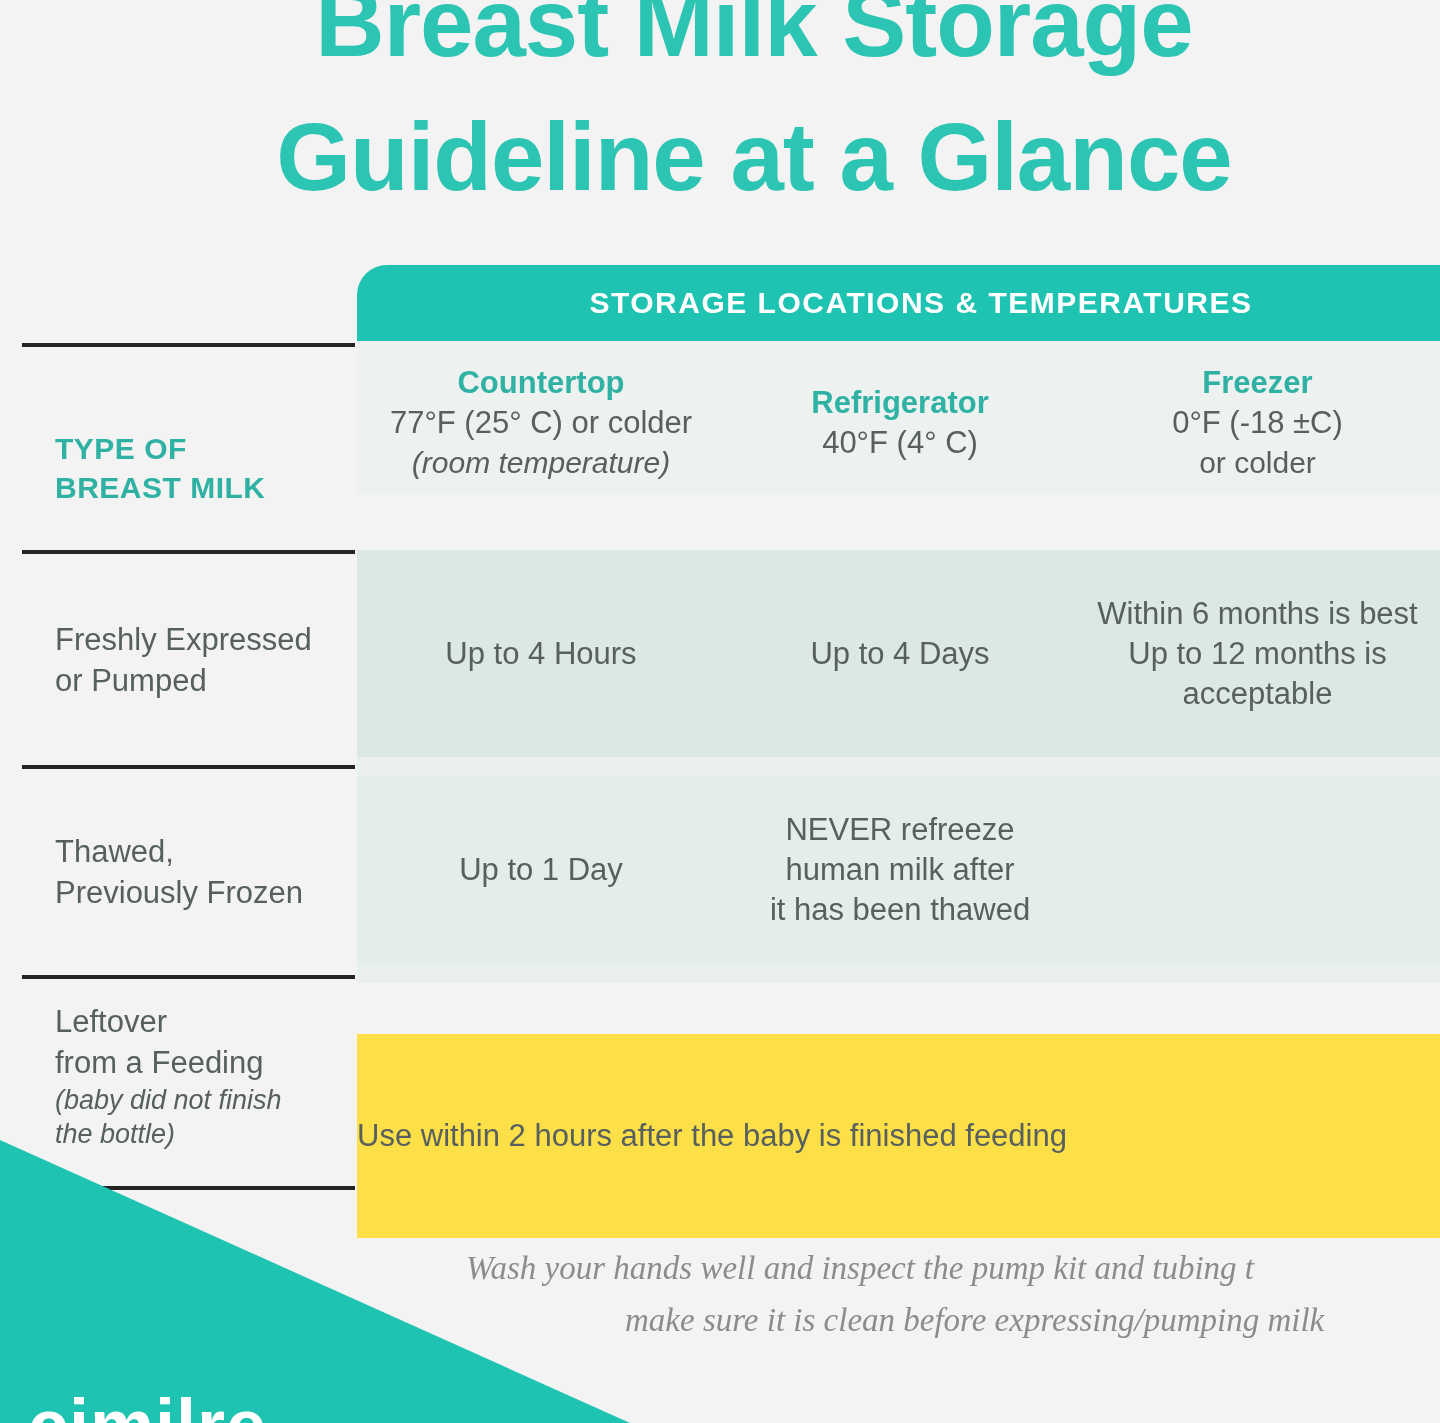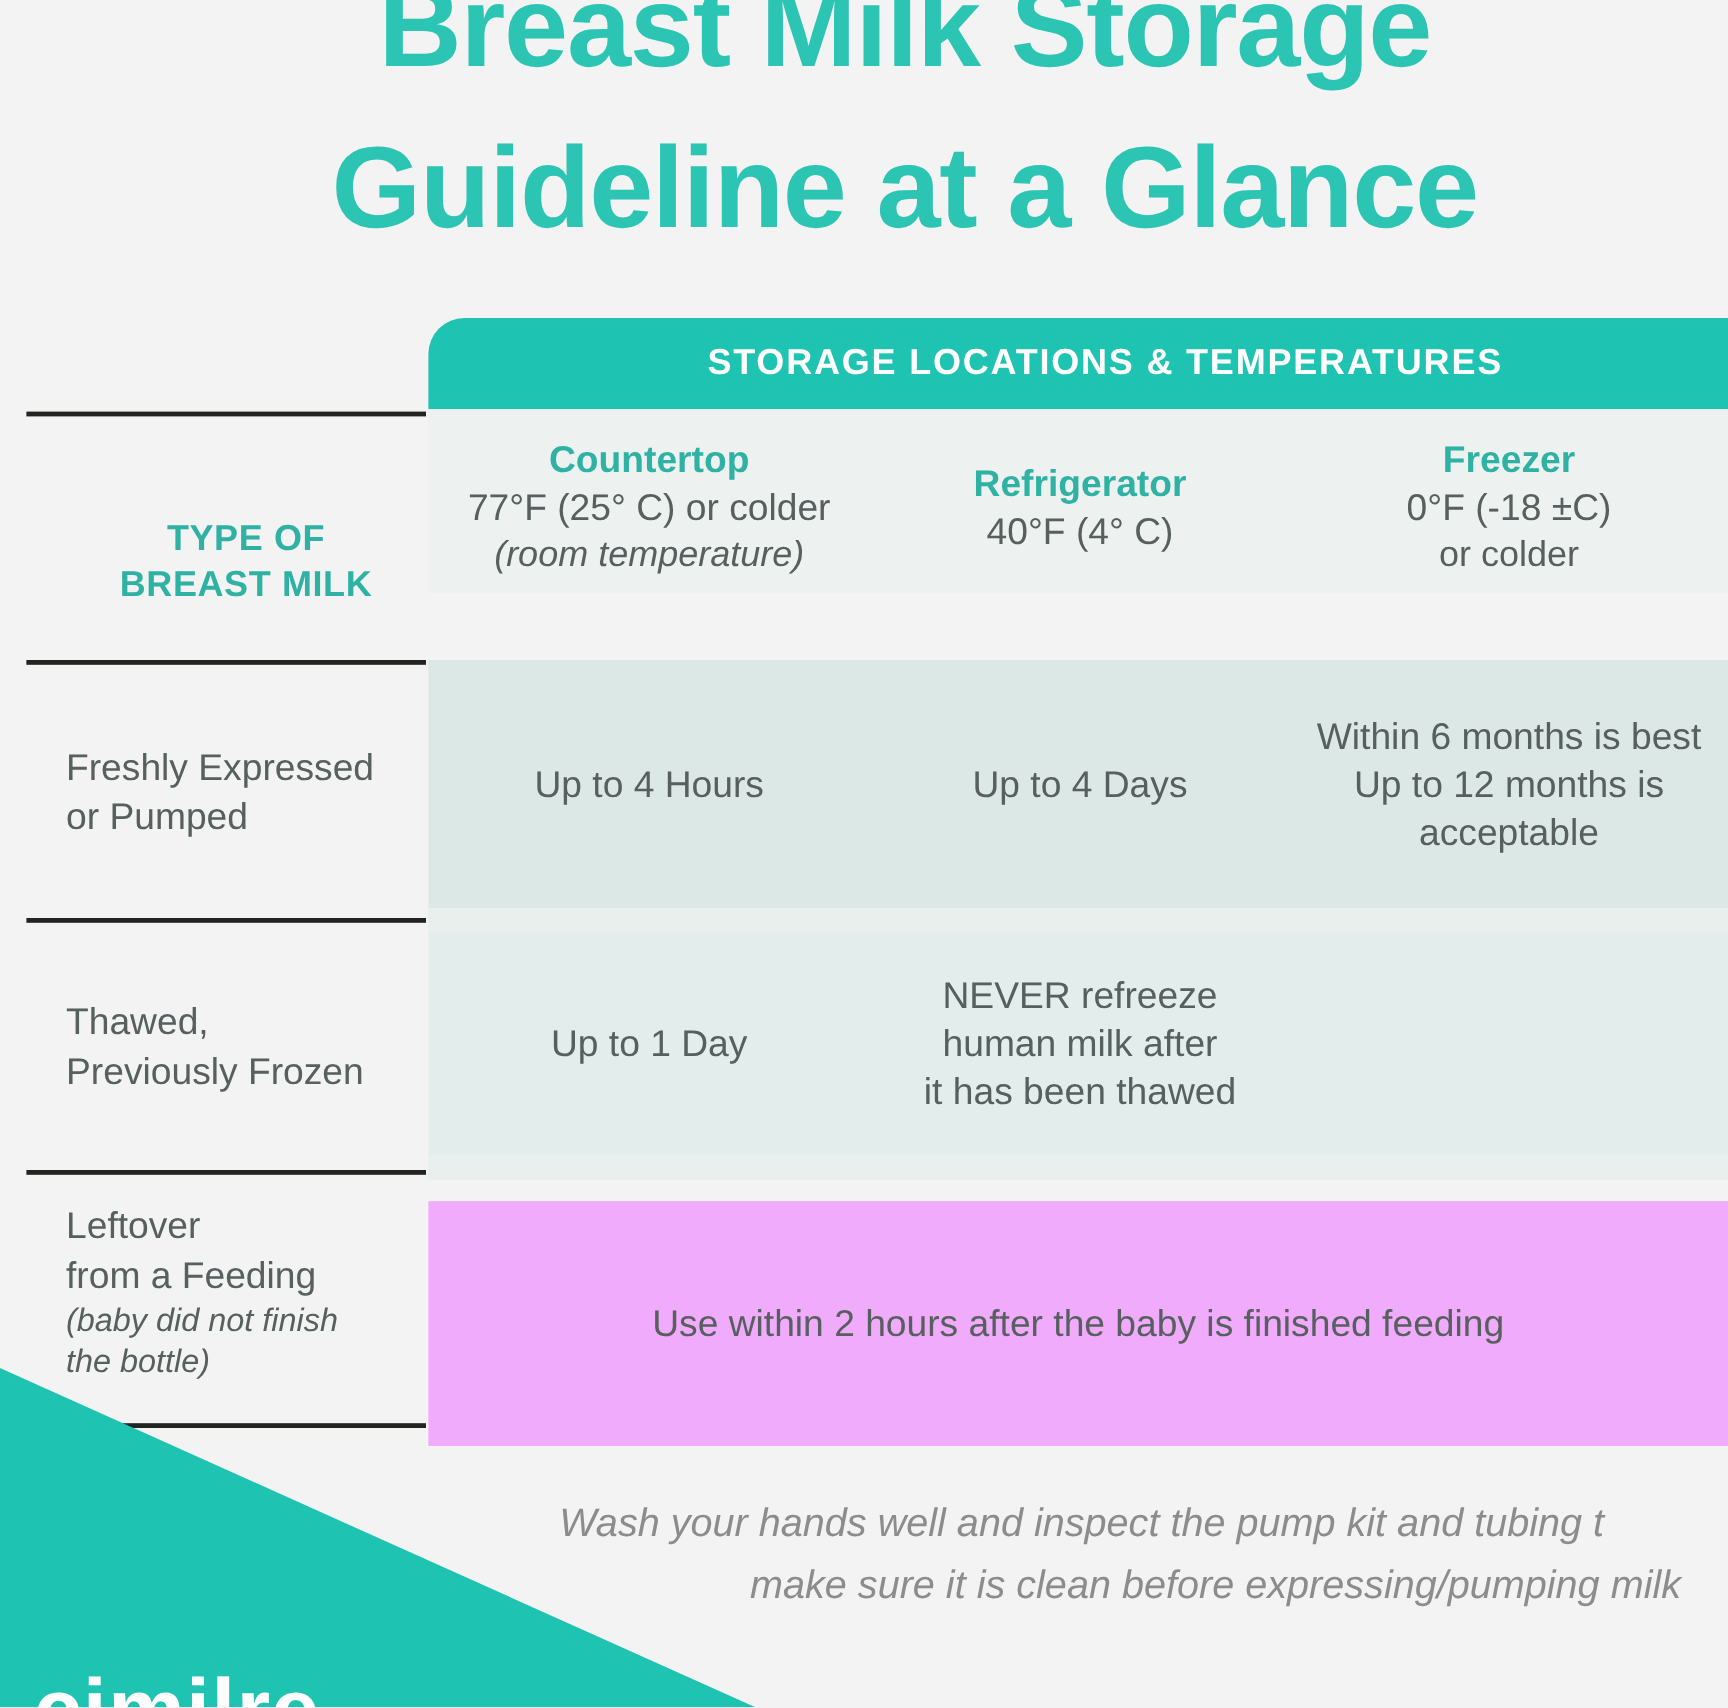--- a/index.html
+++ b/index.html
@@ -28,43 +28,43 @@
   .colhead{display:flex;flex-direction:column;align-items:center;justify-content:center;
            text-align:center;padding-top:10px;}
   .col-name{color:#2fb2a3;font-weight:bold;font-size:31px;line-height:40px;}
   .col-temp{color:#57605e;font-size:31px;line-height:40px;}
   .col-note{color:#57605e;font-size:30px;line-height:40px;}
   .italic{font-style:italic;}
   .rowband-1{top:550px;height:207px;background:#dce8e6;}
   .gapband-1{top:757px;height:20px;background:#e9efed;}
   .rowband-2{top:777px;height:186px;background:#e3edeb;}
   .gapband-2{top:963px;height:20px;background:#e9efed;}
-  .rowband-3{top:1001px;height:204px;background:#f0abfc;display:flex;align-items:center;justify-content:center;}
+  .rowband-3{top:1034px;height:204px;background:#fde047;display:flex;align-items:center;}
   .cell{
     display:flex;align-items:center;justify-content:center;text-align:center;
     color:#57605e;font-size:31px;line-height:40px;white-space:pre-line;
   }
   .merged-cell{color:#57605e;font-size:31px;text-align:center;white-space:nowrap;}
   
   .rule{position:absolute;left:22px;width:333px;height:4px;background:#232321;z-index:1;}
   .rule-1{top:343px;} .rule-2{top:550px;} .rule-3{top:765px;} .rule-4{top:975px;} .rule-5{top:1186px;}
   .lband{
     position:absolute;left:22px;width:333px;box-sizing:border-box;padding-left:33px;
     display:flex;flex-direction:column;justify-content:center;
   }
-  .lband-head{top:347px;height:241px;text-align:center;}
+  .lband-head{top:347px;height:241px;}
   .lband-1{top:554px;height:211px;}
   .lband-2{top:769px;height:206px;}
   .lband-3{top:979px;height:193px;}
   .type-head{color:#2fb2a3;font-weight:bold;font-size:30px;line-height:39px;
              letter-spacing:0.5px;white-space:pre-line;}
   .row-label{color:#57605e;font-size:31px;line-height:41px;white-space:pre-line;}
   .row-label-note{color:#57605e;font-size:27px;line-height:34px;font-style:italic;white-space:pre-line;}
   
-  .footnote{position:absolute;font-size:33px;font-style:italic;color:#8c8c8c;white-space:nowrap;z-index:2;}
+  .footnote{position:absolute;font-size:33px;font-style:italic;color:#8c8c8c;white-space:nowrap;z-index:2;font-family:Liberation Serif, serif;}
   .footnote-1{left:466px;top:1250px;}
   .footnote-2{left:585px;top:1302px;margin-left:40px;}
   .corner-triangle{
     position:absolute;left:0;top:1140px;width:630px;height:283px;
     background:#1ec3b1;clip-path:polygon(0 0,100% 100%,0 100%);z-index:5;
   }
   .logo{
     position:absolute;left:28px;top:1384px;z-index:6;
     color:#ffffff;font-weight:bold;font-size:72px;letter-spacing:1px;
   }

